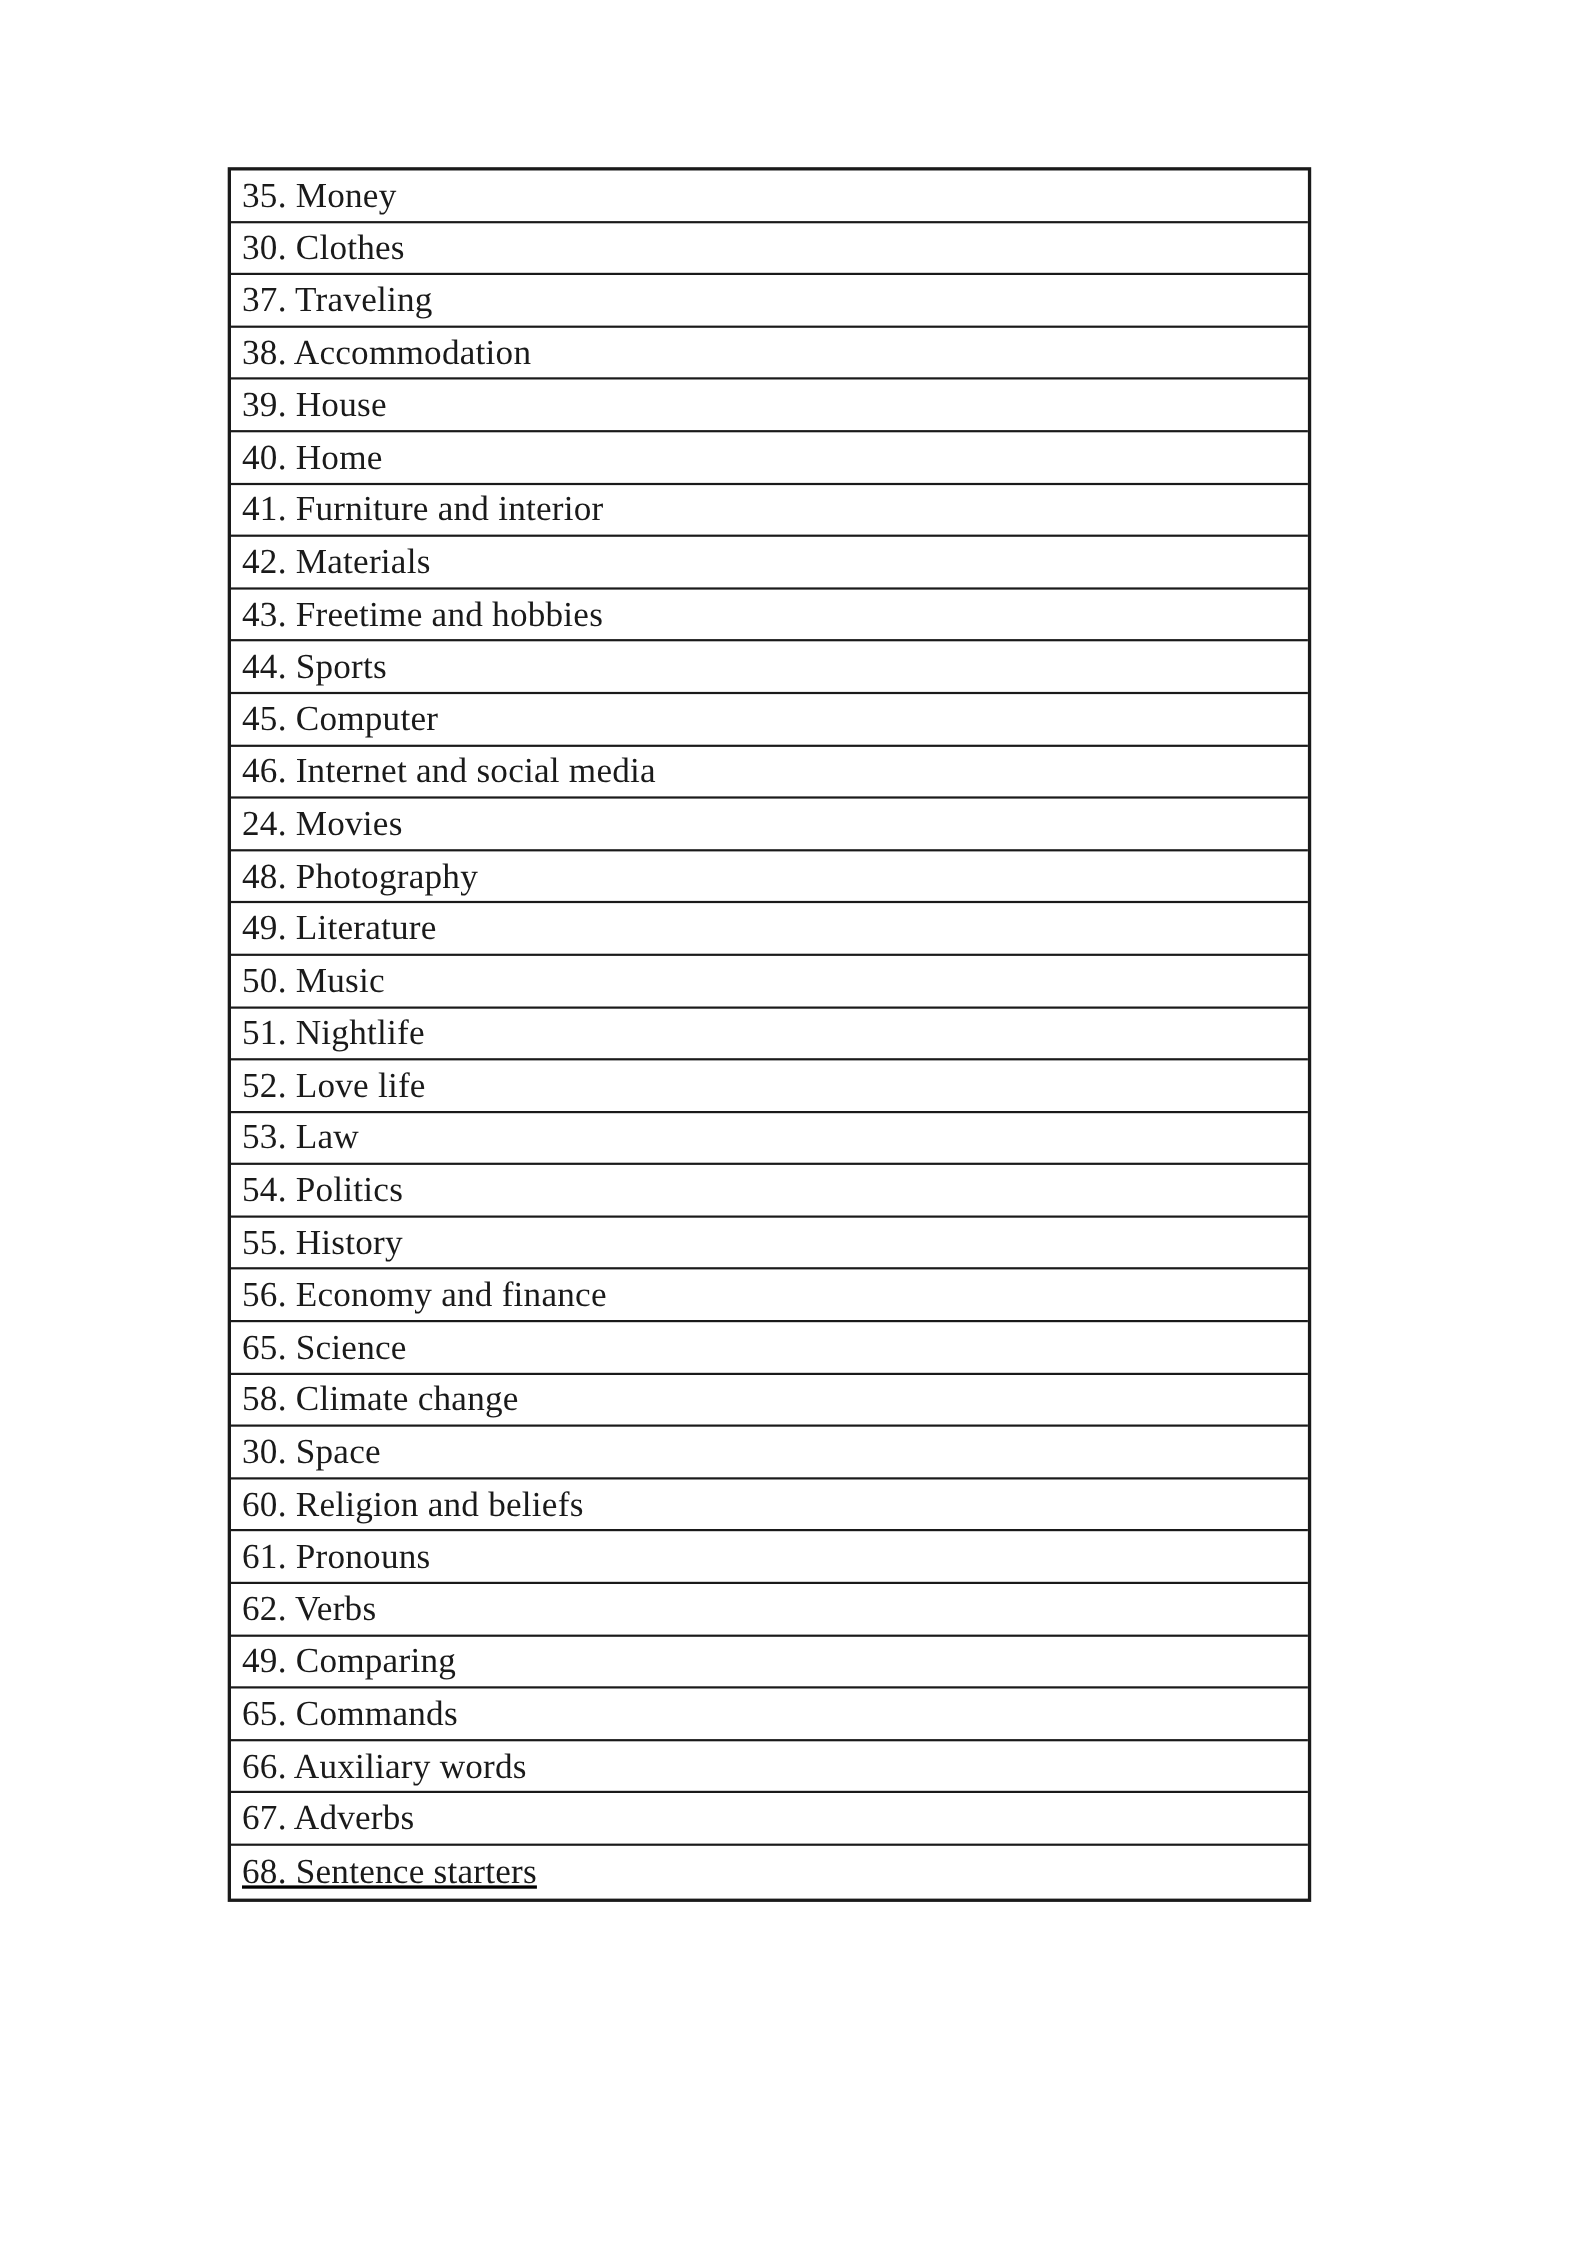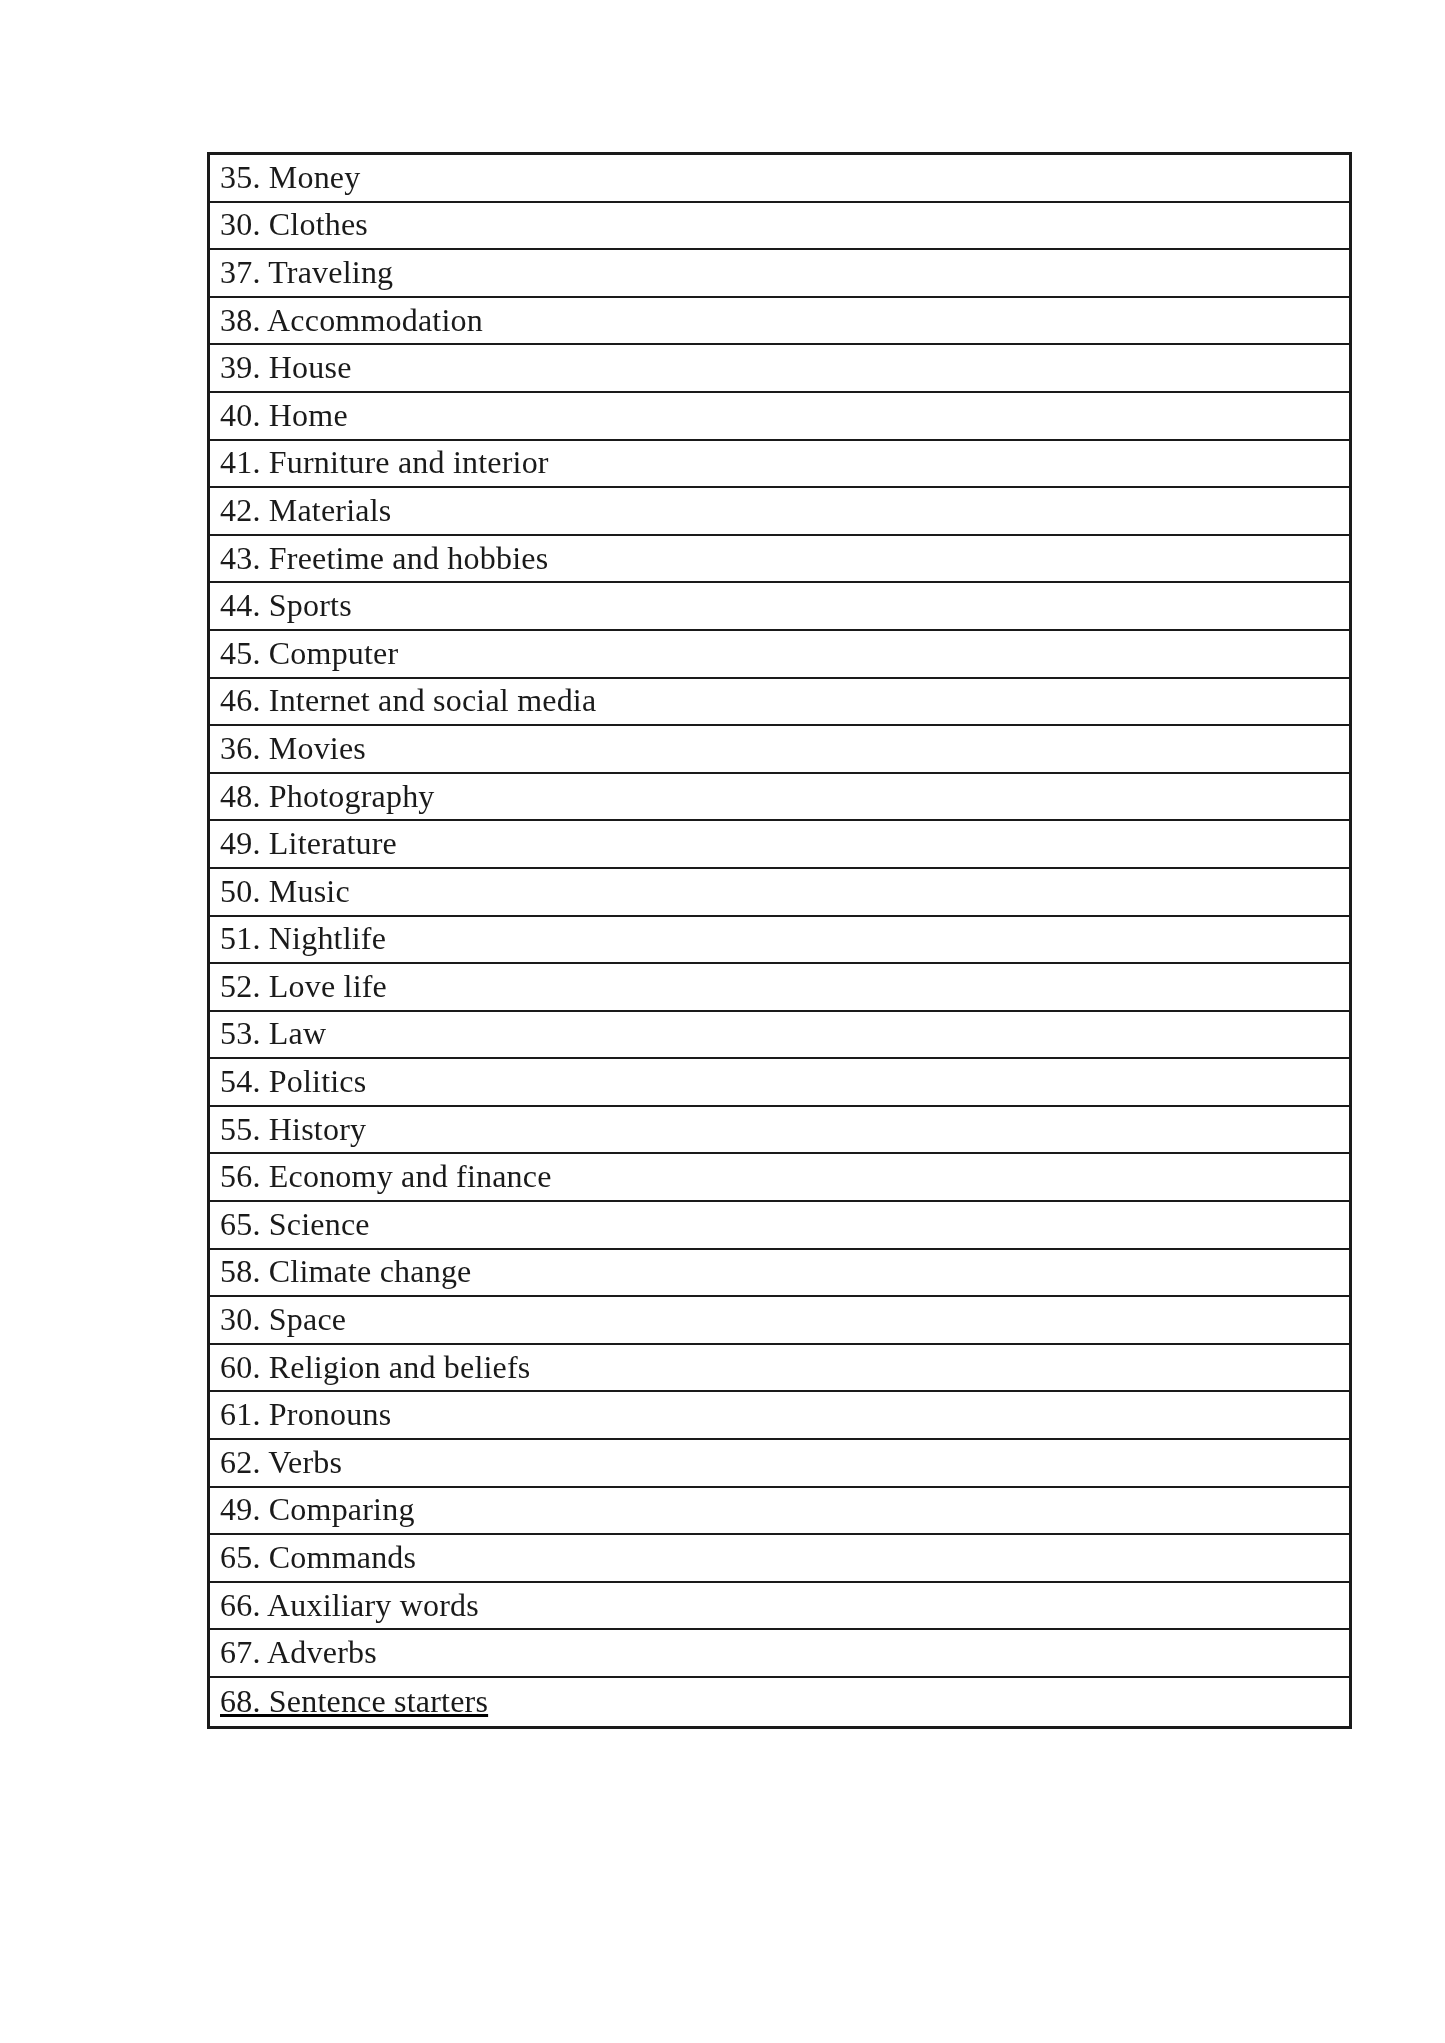--- a/index.html
+++ b/index.html
@@ -16,21 +16,21 @@
   }
   .page {
     position: absolute;
     inset: 0;
     background: var(--page-bg, #ffffff);
   }
   .toc-table {
     position: absolute;
     left: 207px;
     top: 152px;
-    width: 1145px;
+    width: 985px;
     box-sizing: border-box;
     border: 3px solid var(--line-color, #1a1a1a);
     background: #ffffff;
   }
   .toc-row {
     box-sizing: border-box;
     height: 47.6px;
     border-bottom: 2px solid var(--line-color, #1a1a1a);
     display: flex;
     align-items: center;
@@ -86,21 +86,21 @@
       <div class="toc-row">
         <span class="toc-text">44. Sports</span>
       </div>
       <div class="toc-row">
         <span class="toc-text">45. Computer</span>
       </div>
       <div class="toc-row">
         <span class="toc-text">46. Internet and social media</span>
       </div>
       <div class="toc-row">
-        <span class="toc-text">36. Movies</span>
+        <span class="toc-text">24. Movies</span>
       </div>
       <div class="toc-row">
         <span class="toc-text">48. Photography</span>
       </div>
       <div class="toc-row">
         <span class="toc-text">49. Literature</span>
       </div>
       <div class="toc-row">
         <span class="toc-text">50. Music</span>
       </div>

